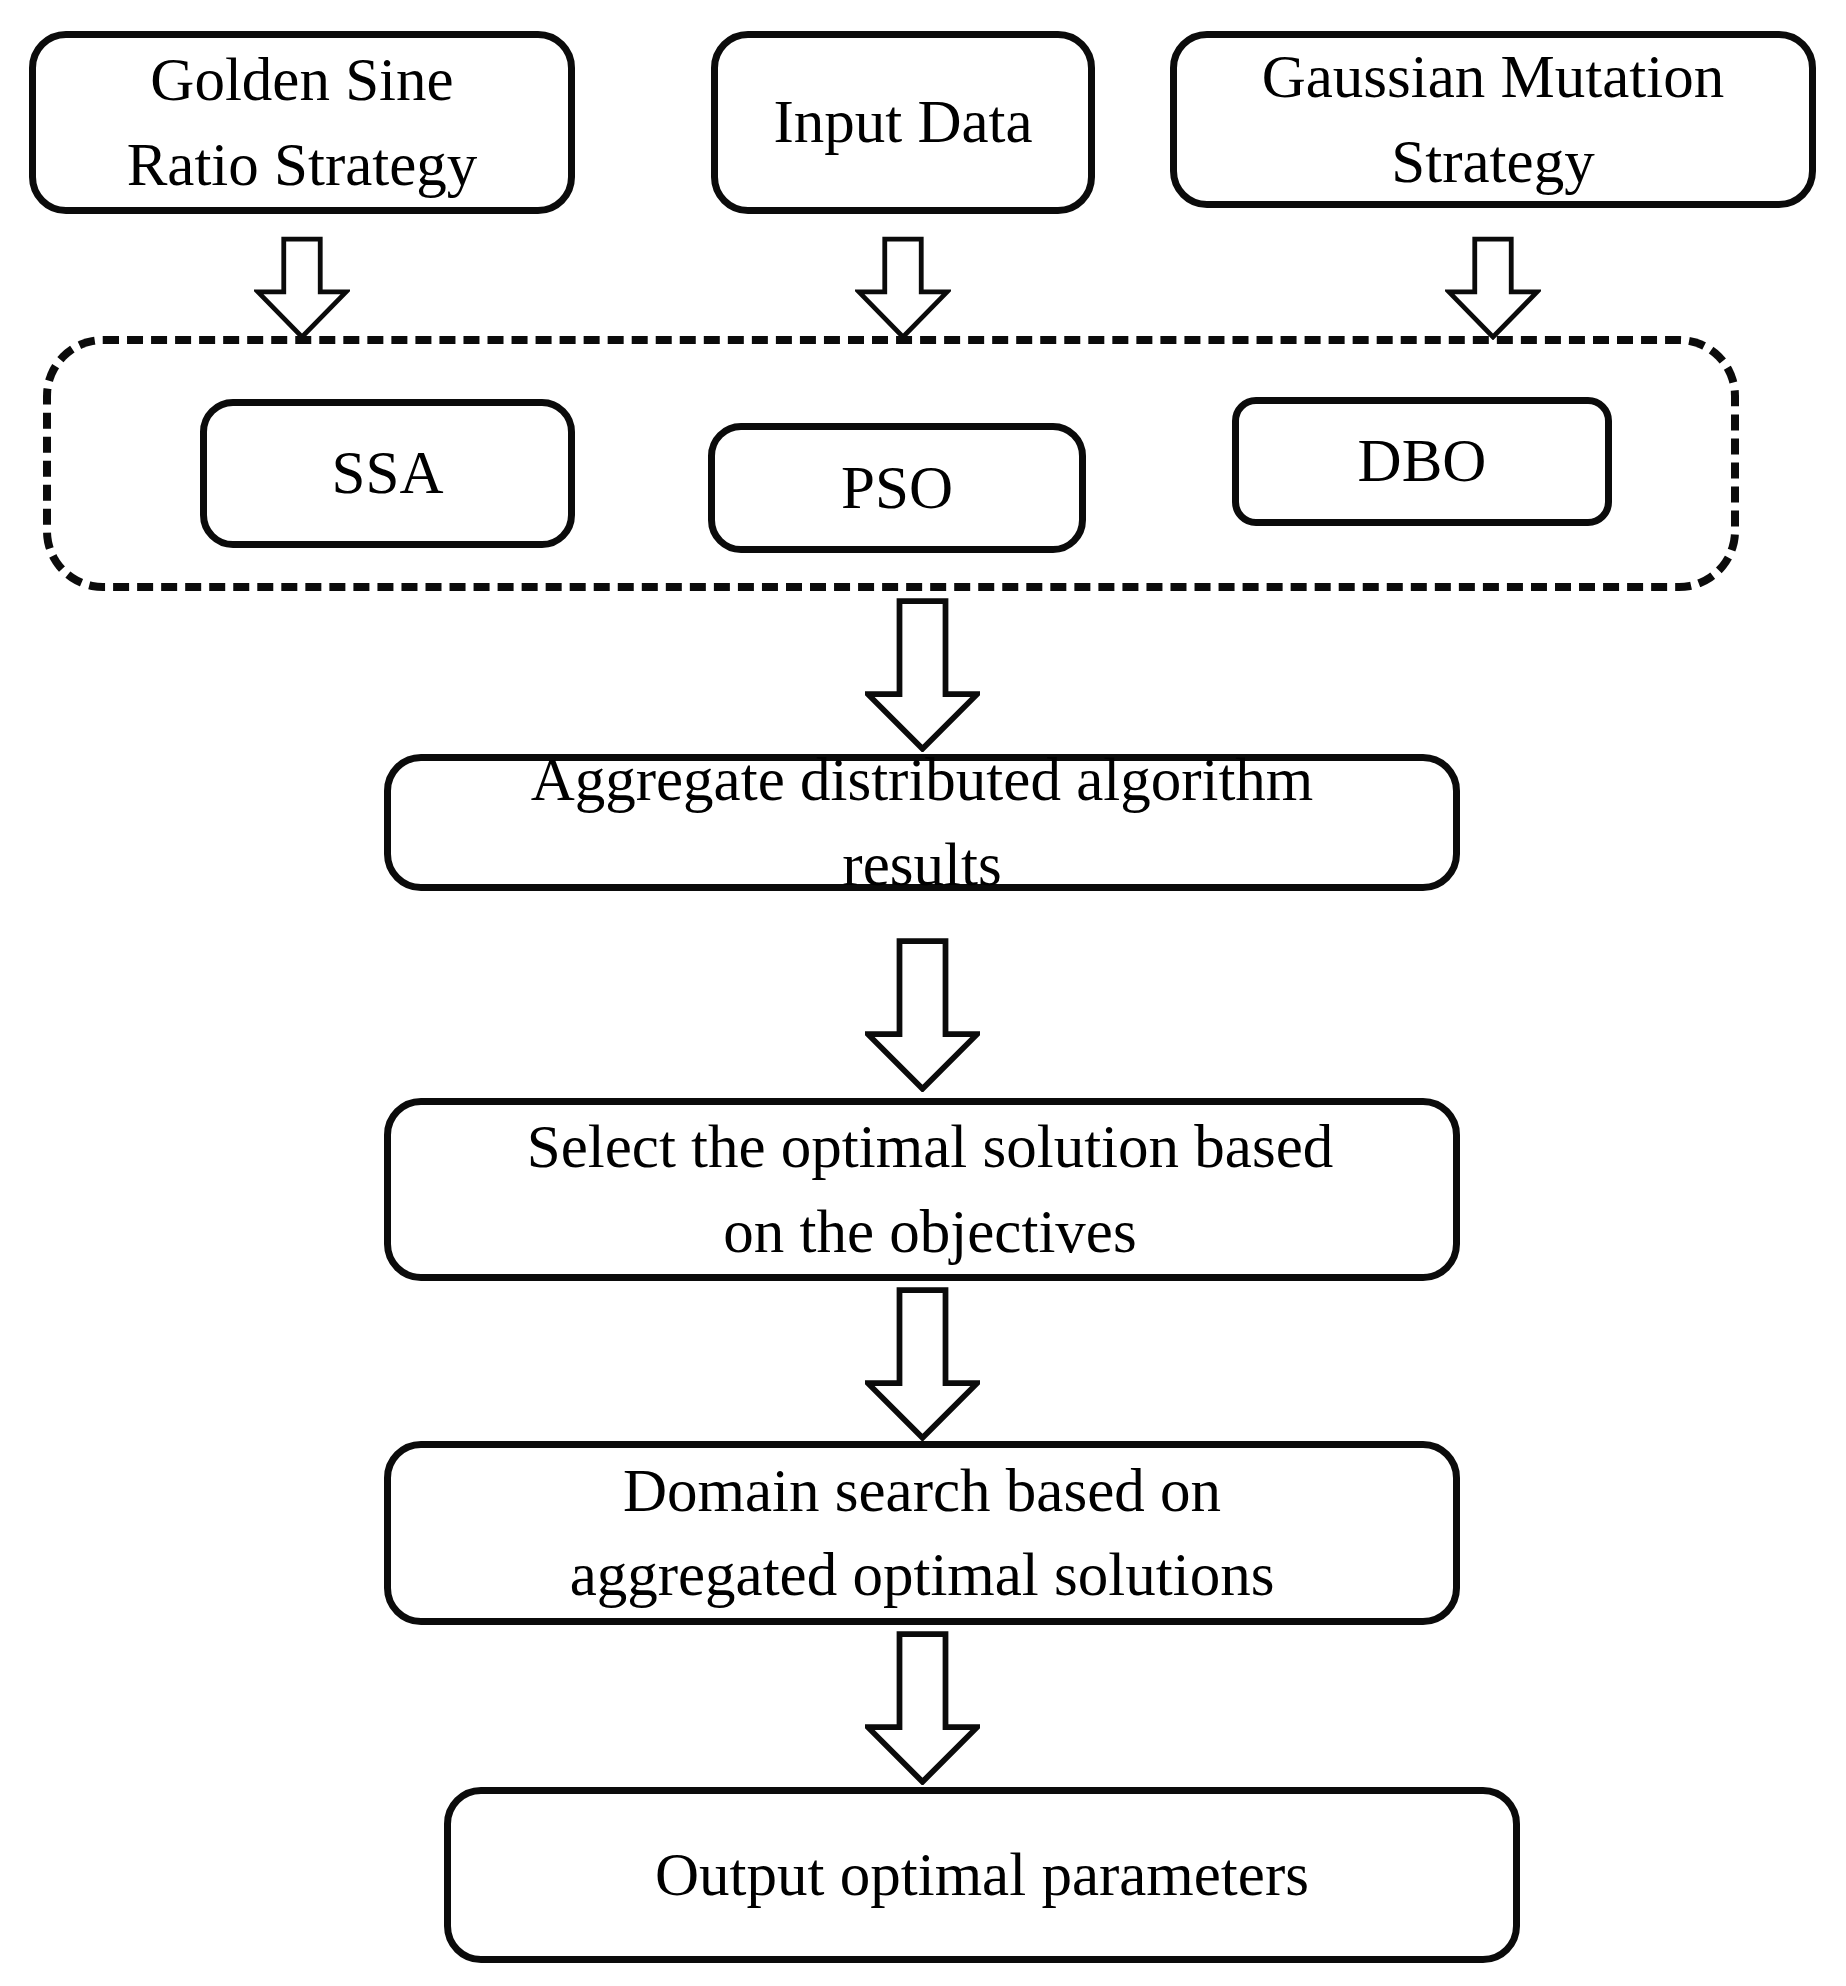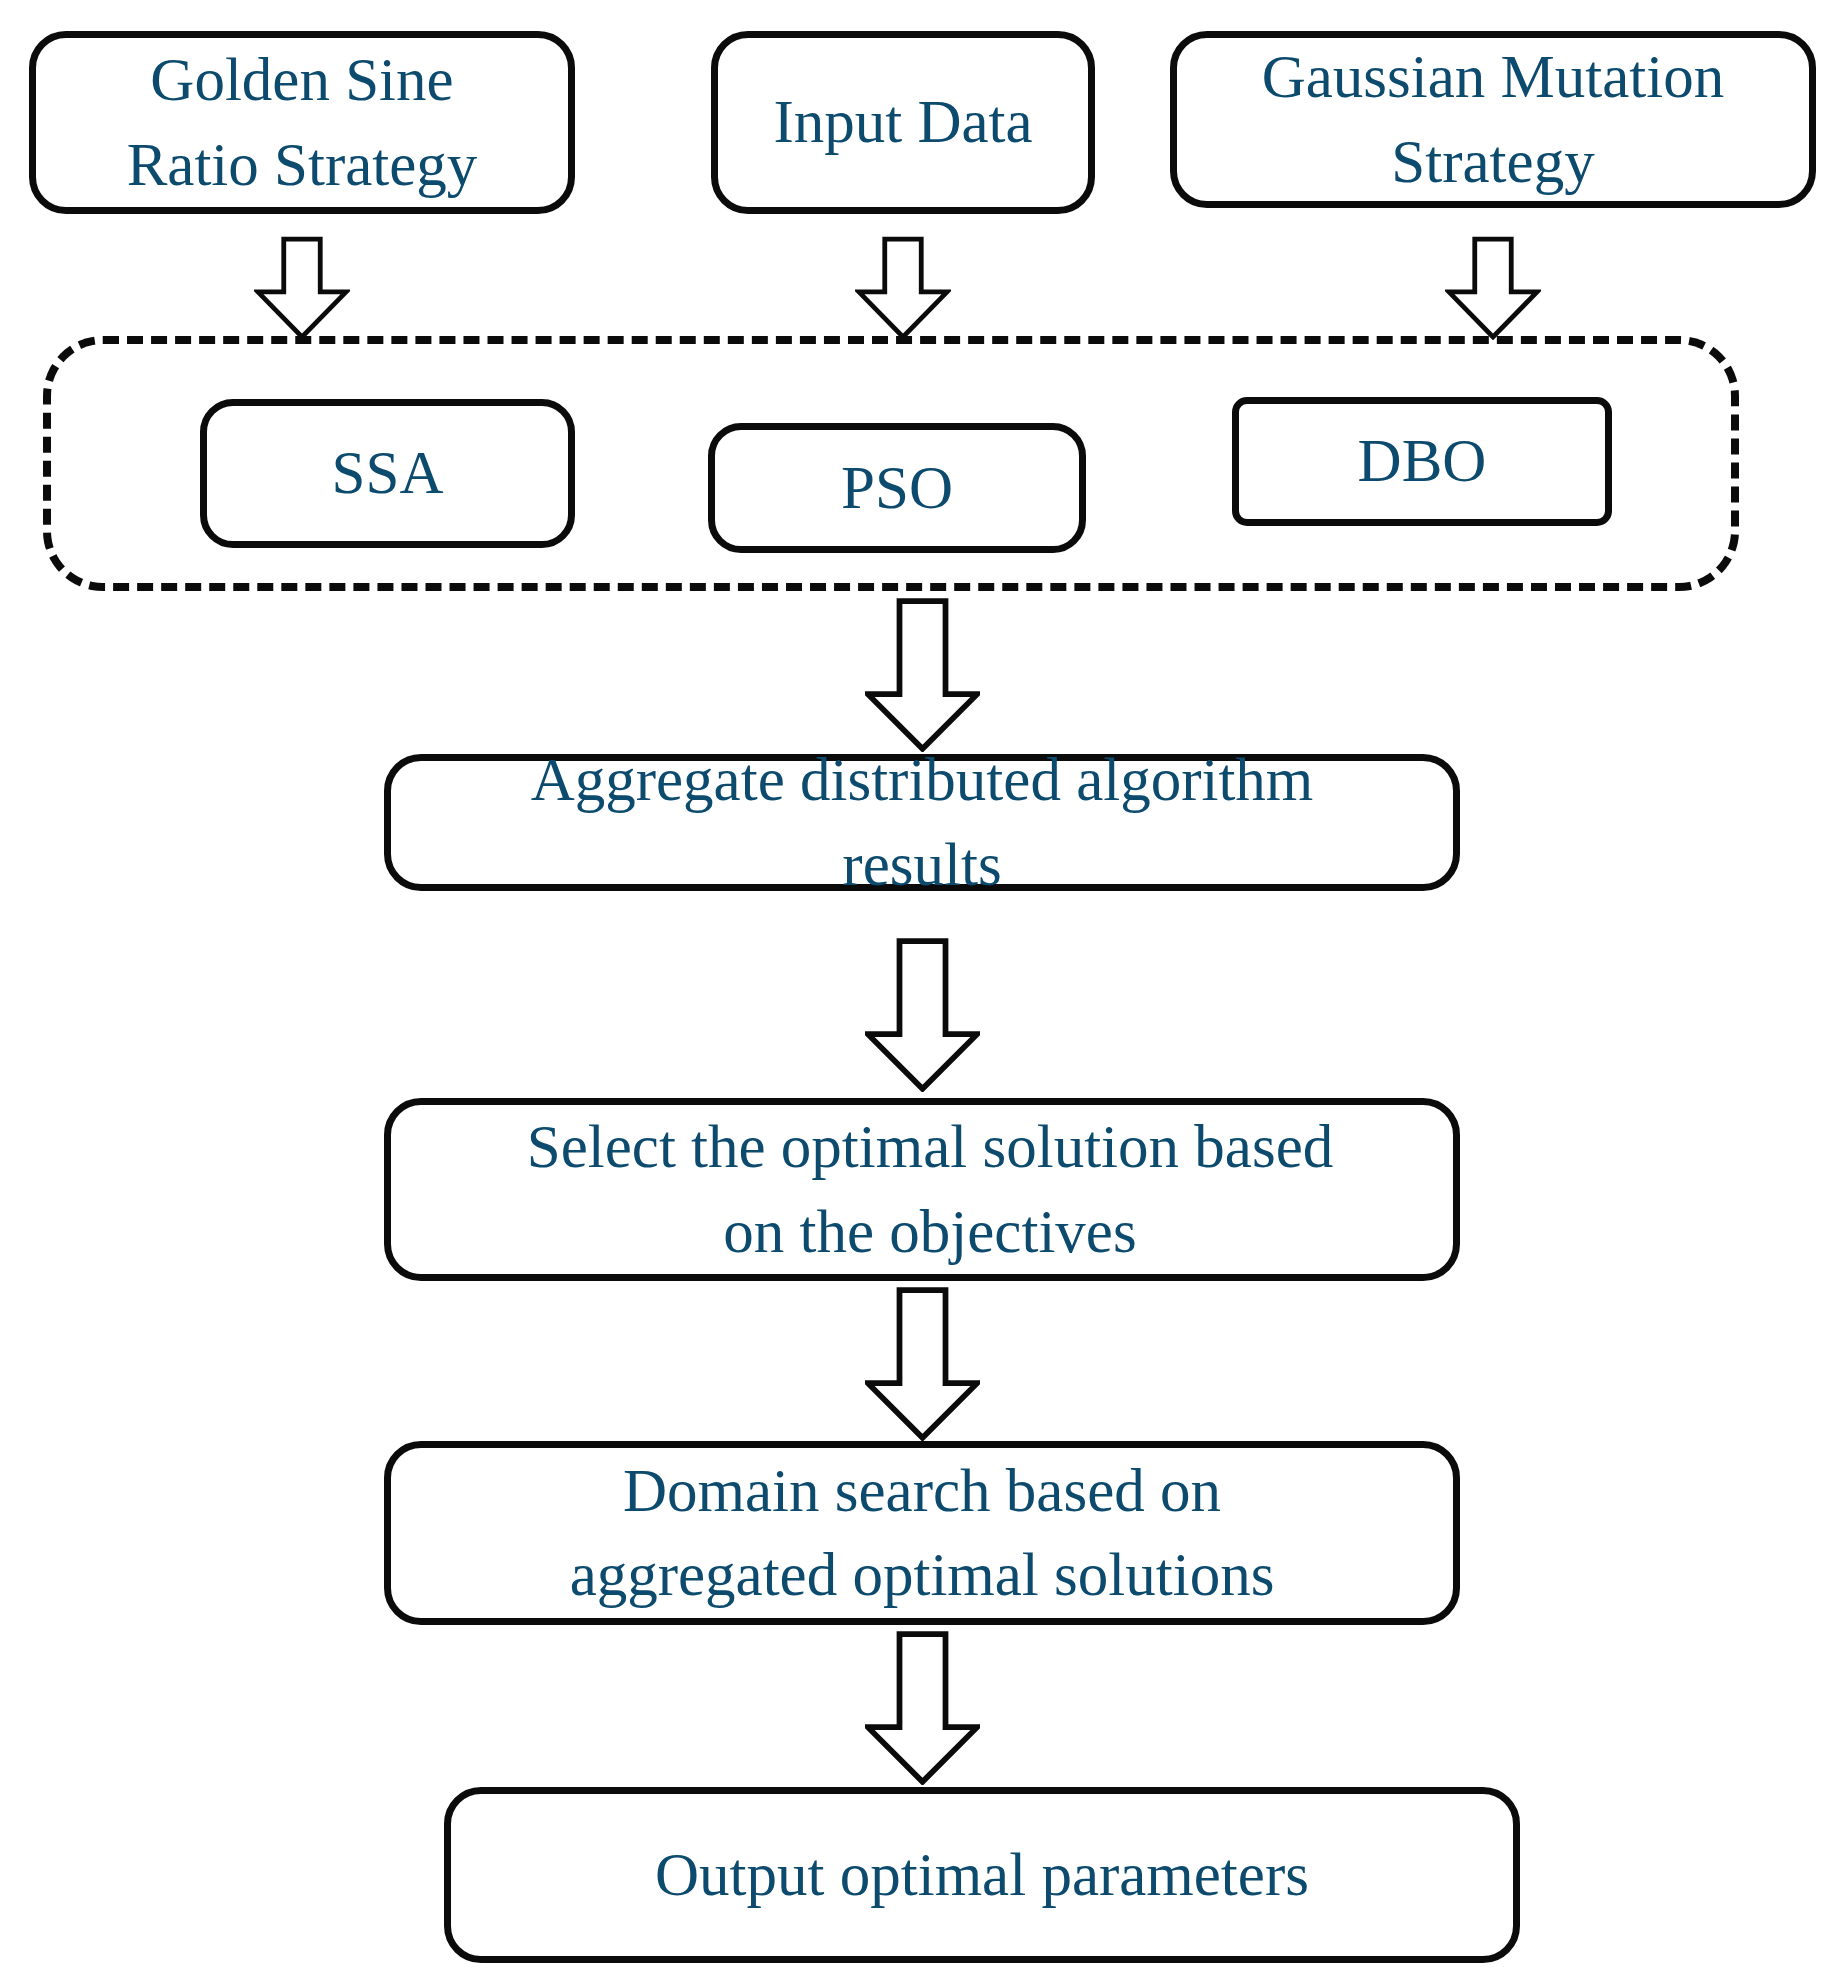--- a/index.html
+++ b/index.html
@@ -2,21 +2,21 @@
 <html><head>
 <meta charset="utf-8">
 <style>
   html, body { margin: 0; padding: 0; background: #ffffff; }
   #canvas {
     position: relative;
     width: 1846px;
     height: 1987px;
     background: #ffffff;
     font-family: "Liberation Serif", "DejaVu Serif", serif;
-    color: #0c4a6e;
+    color: #000000;
   }
   .node {
     position: absolute;
     box-sizing: border-box;
     border: 7.7px solid #0b0b0b;
     border-radius: 37px;
     background: #ffffff;
     display: flex;
     flex-direction: column;
     align-items: center;
@@ -43,21 +43,21 @@
 
   
   #arrow-golden   { left: 254px;  top: 236px; }
   #arrow-input    { left: 855px;  top: 236px; }
   #arrow-gaussian { left: 1445px; top: 236px; }
 
   
   #group-algorithms { left: 43px; top: 336px; width: 1696px; height: 255px; }
   #node-ssa { left: 200px;  top: 399px; width: 375px; height: 149px; border-radius: 33px; }
   #node-pso { left: 708px;  top: 423px; width: 378px; height: 130px; border-radius: 33px; }
-  #node-dbo { left: 1232px; top: 397px; width: 380px; height: 129px; border-radius: 15px; }
+  #node-dbo { left: 1232px; top: 397px; width: 380px; height: 129px; border-radius: 24px; }
 
   
   #node-aggregate { left: 384px; top: 754px;  width: 1076px; height: 137px; }
   #node-select    { left: 384px; top: 1098px; width: 1076px; height: 183px; padding-left: 16px; }
   #node-domain    { left: 384px; top: 1441px; width: 1076px; height: 184px; }
   #node-output    { left: 408px; top: 1787px; width: 1076px; height: 176px; margin-left: 36px; }
 
   #arrow-to-aggregate { left: 865px; top: 598px; }
   #arrow-to-select    { left: 865px; top: 938px; }
   #arrow-to-domain    { left: 865px; top: 1287px; }

